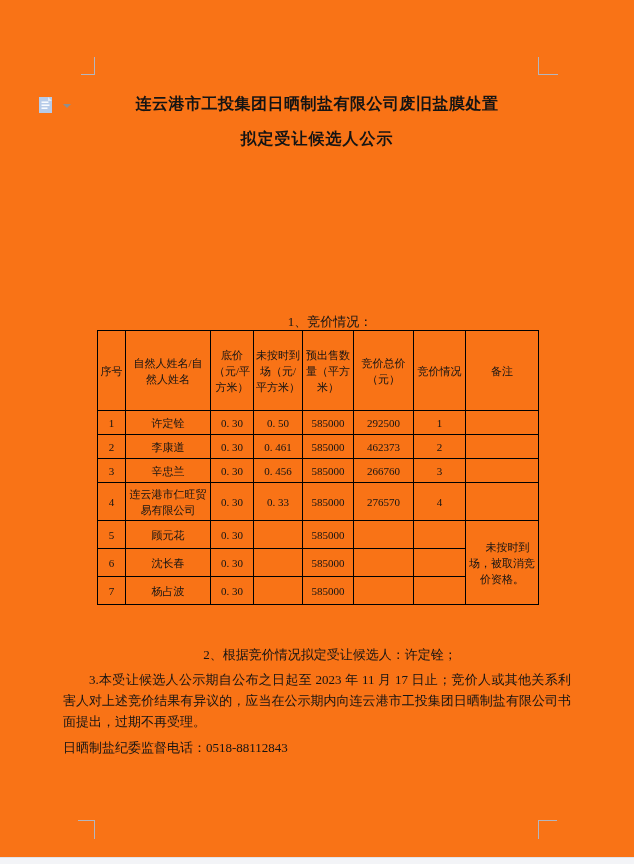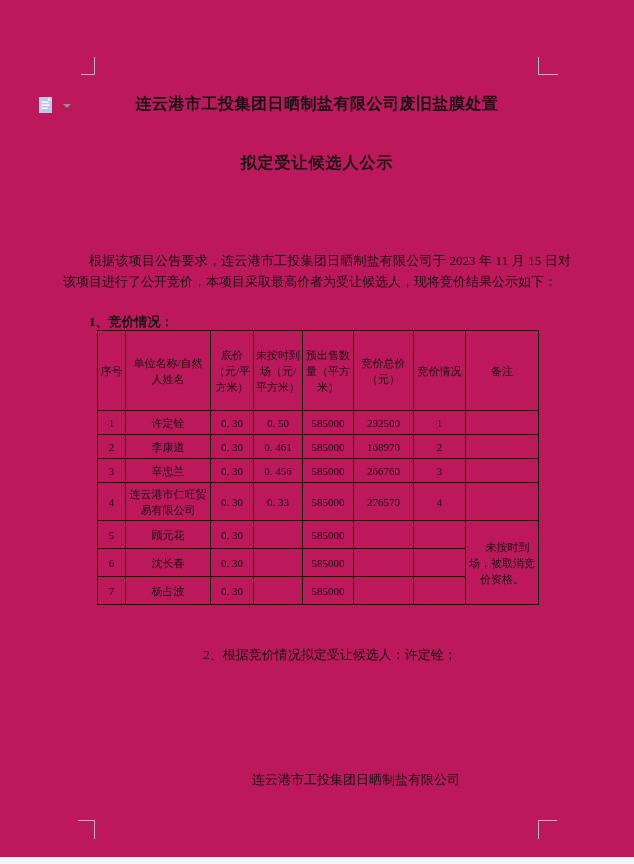--- a/index.html
+++ b/index.html
@@ -1,43 +1,43 @@
 <!DOCTYPE html>
 <html><head>
 <meta charset="utf-8">
 <style>
   html,body{margin:0;padding:0;}
   body{
     width:634px;height:864px;background:#ffffff;position:relative;
     font-family:"Liberation Serif","DejaVu Serif",serif;color:#141414;
     overflow:hidden;
   }
-  .page{position:absolute;inset:0;background:#be185d;}
+  .page{position:absolute;inset:0;background:#f97316;}
 
   
   .crop{position:absolute;border:0 solid #b4b6bf;}
   .crop.tl{left:81px;top:57px;width:13px;height:17px;border-right-width:1px;border-bottom-width:1px;}
   .crop.tr{left:538px;top:57px;width:19px;height:17px;border-left-width:1px;border-bottom-width:1px;}
   .crop.bl{left:78px;top:820px;width:16px;height:18px;border-right-width:1px;border-top-width:1px;}
   .crop.br{left:538px;top:820px;width:18px;height:18px;border-left-width:1px;border-top-width:1px;}
 
   
   .paste-btn{position:absolute;left:36px;top:95px;display:flex;align-items:center;cursor:pointer;}
   .paste-caret{width:0;height:0;margin-left:7px;margin-top:2px;
     border-left:4px solid transparent;border-right:4px solid transparent;border-top:4px solid #8f8f8f;}
 
   .title{position:absolute;left:63px;width:508px;text-align:center;font-weight:bold;}
   .title.l1{top:94px;font-size:16px;letter-spacing:0.5px;}
-  .title.l2{top:153px;font-size:16px;letter-spacing:1px;}
+  .title.l2{top:129px;font-size:16px;letter-spacing:1px;}
   .title.l3{top:196px;font-size:14px;}
 
   .para{position:absolute;left:63px;width:508px;font-size:13px;line-height:21px;
     text-align:justify;text-indent:2em;}
   .intro{top:237px;}
-  .sec1{top:298px;text-align:left;font-weight:bold;}
+  .sec1{top:298px;text-align:center;}
   .p2{top:631px;text-align:center;}
   .p3{top:656px;}
   .phone{position:absolute;left:63px;font-size:13px;text-indent:0;}
   .ph1{top:724px;}
   .ph2{top:745px;}
 
   .signature{position:absolute;left:181px;top:769px;width:350px;text-align:center;
     font-size:13px;line-height:22px;}
 
   table.bid{position:absolute;left:97px;top:330px;width:441px;border-collapse:collapse;
@@ -72,38 +72,37 @@
         <rect x="5.5" y="9.5" width="8" height="1.4" fill="#ffffff"></rect>
         <rect x="5.5" y="12.5" width="6" height="1.4" fill="#ffffff"></rect>
       </svg>
     </span>
     <span class="paste-caret"></span>
   </div>
 
   <div class="title l1">连云港市工投集团日晒制盐有限公司废旧盐膜处置</div>
   <div class="title l2">拟定受让候选人公示</div>
 
-  <p class="para intro">根据该项目公告要求，连云港市工投集团日晒制盐有限公司于 2023 年 11 月 15 日对该项目进行了公开竞价，本项目采取最高价者为受让候选人，现将竞价结果公示如下：</p>
   <p class="para sec1">1、竞价情况：</p>
 
   <table class="bid">
     <colgroup>
       <col style="width:28px">
         <col style="width:85px">
         <col style="width:43px">
         <col style="width:49px">
       <col style="width:51px">
         <col style="width:60px">
         <col style="width:52px">
         <col style="width:73px">
     </colgroup>
     <thead>
       <tr class="hdr">
         <th>序号</th>
-        <th>单位名称/自然人姓名</th>
+        <th>自然人姓名/自然人姓名</th>
         <th>底价（元/平方米）</th>
         <th>未按时到场（元/平方米）</th>
         <th>预出售数量（平方米）</th>
         <th>竞价总价（元）</th>
         <th>竞价情况</th>
         <th>备注</th>
       </tr>
     </thead>
     <tbody>
       <tr class="r-s">
@@ -115,21 +114,21 @@
         <td>292500</td>
         <td>1</td>
         <td></td>
       </tr>
       <tr class="r-s">
         <td>2</td>
         <td>李康道</td>
         <td>0. 30</td>
         <td>0. 461</td>
         <td>585000</td>
-        <td>168970</td>
+        <td>462373</td>
         <td>2</td>
         <td></td>
       </tr>
       <tr class="r-s">
         <td>3</td>
         <td>辛忠兰</td>
         <td>0. 30</td>
         <td>0. 456</td>
         <td>585000</td>
         <td>266760</td>
@@ -171,20 +170,21 @@
         <td>0. 30</td>
         <td></td>
         <td>585000</td>
         <td></td>
         <td></td>
       </tr>
     </tbody>
   </table>
 
   <p class="para p2">2、根据竞价情况拟定受让候选人：许定铨；</p>
+  <p class="para p3">3.本受让候选人公示期自公布之日起至 2023 年 11 月 17 日止；竞价人或其他关系利害人对上述竞价结果有异议的，应当在公示期内向连云港市工投集团日晒制盐有限公司书面提出，过期不再受理。</p>
 
+  <p class="para phone ph1">日晒制盐纪委监督电话：0518-88112843</p>
 
   <div class="signature">
-    <div>连云港市工投集团日晒制盐有限公司</div>
   </div>
 
   <div class="bottom-edge"></div>
 </div>
 
 </body></html>

